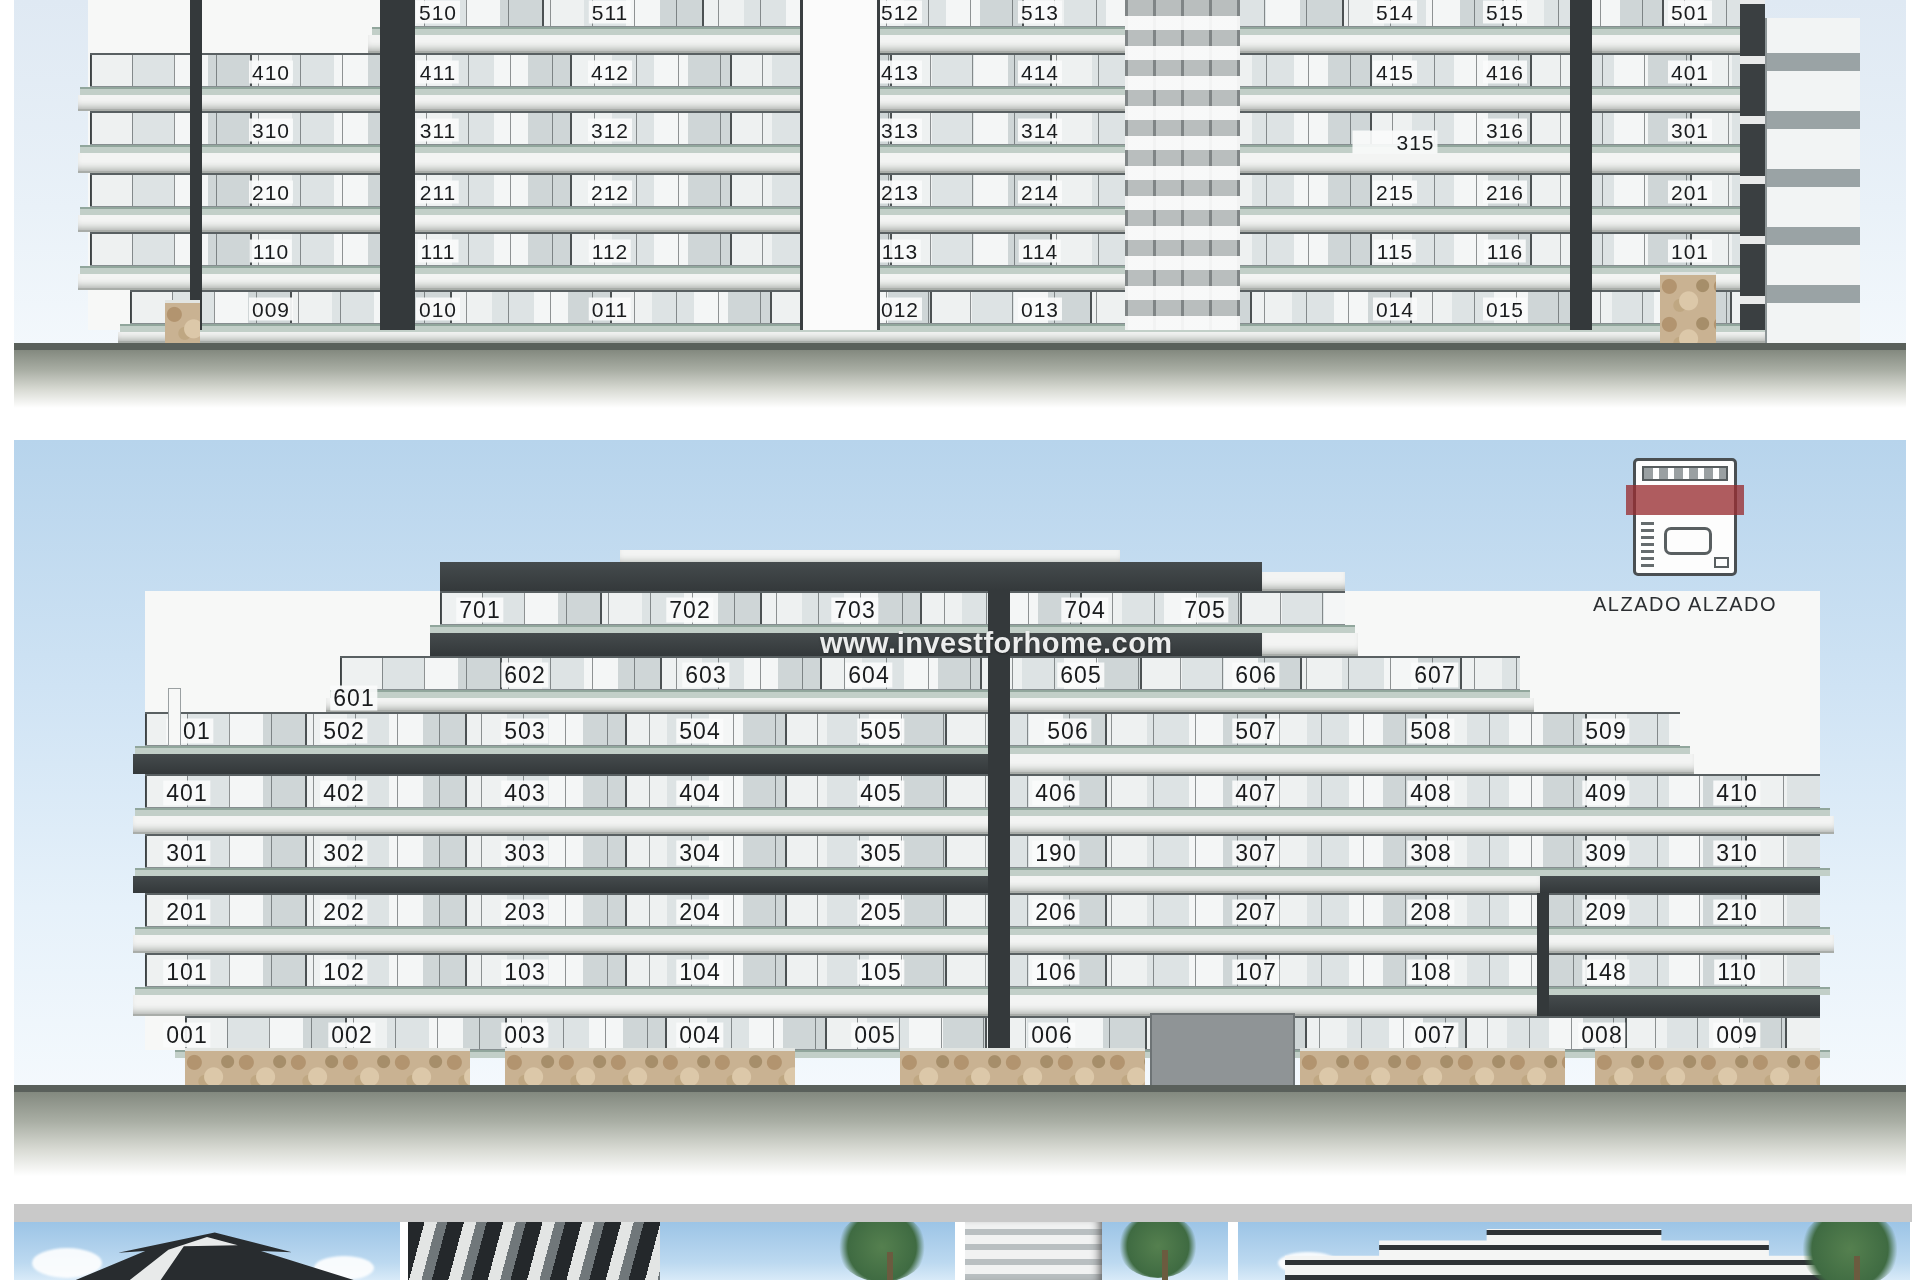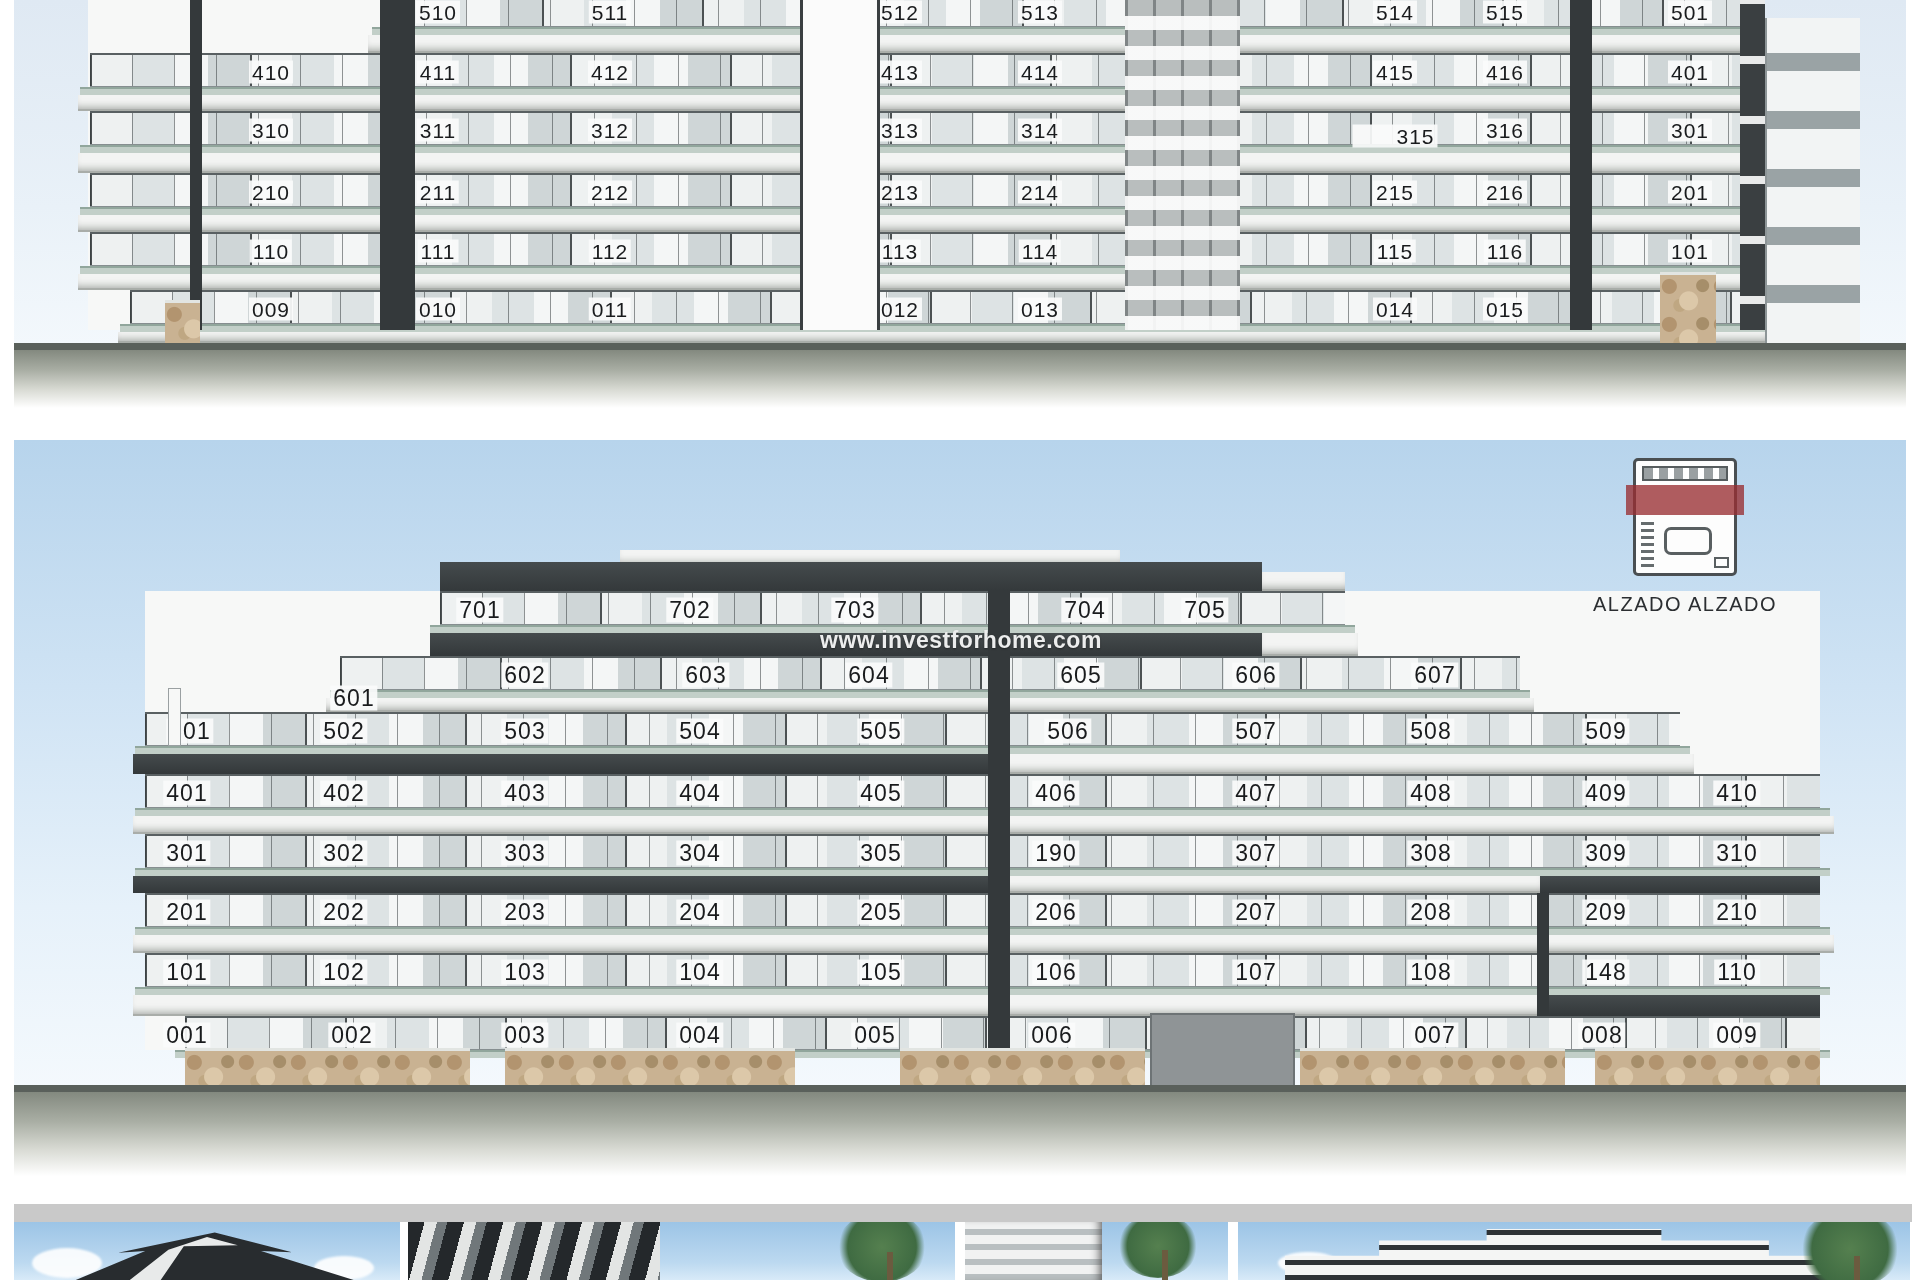--- a/index.html
+++ b/index.html
@@ -39,21 +39,21 @@
         radial-gradient(circle at 55% 68%,#dcc8a9 0 9px,rgba(0,0,0,0) 10px),
         radial-gradient(circle at 82% 28%,#a68e6a 0 6px,rgba(0,0,0,0) 7px),
         radial-gradient(circle at 38% 80%,#bfa782 0 6px,rgba(0,0,0,0) 7px);
       background-size:52px 38px;border-top:3px solid #e2e5e2;box-sizing:border-box;}
   .garage{position:absolute;background:#8f9496;border:2px solid #6d7375;box-sizing:border-box;}
   
   .unit-label{position:absolute;transform:translate(-50%,-50%);font-size:23px;line-height:1;
       color:#191b1d;letter-spacing:1px;background:rgba(250,251,251,.93);padding:1px 3px;white-space:nowrap;}
   .p1 .unit-label,.unit-label.small{font-size:21px;}
   
-  .watermark{position:absolute;left:820px;top:627px;width:290px;font-size:23px;font-weight:bold;
+  .watermark{position:absolute;left:820px;top:627px;width:290px;font-size:29px;font-weight:bold;
       color:#eceded;letter-spacing:.5px;text-shadow:0 1px 2px rgba(0,0,0,.4);white-space:nowrap;}
   .alzado-icon{position:absolute;left:1633px;top:458px;width:104px;height:118px;background:#fdfdfd;
       border:3px solid #4a4f52;border-radius:5px;box-sizing:border-box;}
   .alzado-icon .teeth{position:absolute;left:6px;right:6px;top:5px;height:15px;border:2px solid #565c5e;
       background:repeating-linear-gradient(90deg,#9aa0a2 0 9px,#fff 9px 15px);box-sizing:border-box;}
   .alzado-icon .redband{position:absolute;left:-10px;right:-10px;top:24px;height:30px;background:rgba(152,46,50,.78);}
   .alzado-icon .stairs{position:absolute;left:5px;top:60px;width:13px;height:46px;
       background:repeating-linear-gradient(0deg,#666c6e 0 3px,#fff 3px 7px);}
   .alzado-icon .sofa{position:absolute;left:28px;top:66px;width:48px;height:28px;border:3px solid #595f61;border-radius:7px;box-sizing:border-box;}
   .alzado-icon .box{position:absolute;right:5px;bottom:5px;width:15px;height:11px;border:2px solid #595f61;box-sizing:border-box;}
@@ -109,21 +109,21 @@
       <span class="unit-label small" style="left: 1505px; top: 72px;">416</span>
       <span class="unit-label small" style="left: 1690px; top: 72px;">401</span>
       <div class="f-strip" style="left: 90px; top: 111px; width: 1675px; height: 34px;"></div>
       <div class="rail" style="left: 80px; top: 145px; width: 1695px; height: 8px;"></div>
       <div class="band light" style="left: 78px; top: 153px; width: 1701px; height: 20px;"></div>
       <span class="unit-label small" style="left: 271px; top: 130px;">310</span>
       <span class="unit-label small" style="left: 438px; top: 130px;">311</span>
       <span class="unit-label small" style="left: 610px; top: 130px;">312</span>
       <span class="unit-label small" style="left: 900px; top: 130px;">313</span>
       <span class="unit-label small" style="left: 1040px; top: 130px;">314</span>
-      <span class="unit-label small" style="left: 1395px; top: 136px; padding-left: 44px;">315</span>
+      <span class="unit-label small" style="left: 1395px; top: 142px; padding-left: 44px;">315</span>
       <span class="unit-label small" style="left: 1505px; top: 130px;">316</span>
       <span class="unit-label small" style="left: 1690px; top: 130px;">301</span>
       <div class="f-strip" style="left: 90px; top: 173px; width: 1675px; height: 34px;"></div>
       <div class="rail" style="left: 80px; top: 207px; width: 1695px; height: 8px;"></div>
       <div class="band light" style="left: 78px; top: 215px; width: 1701px; height: 17px;"></div>
       <span class="unit-label small" style="left: 271px; top: 192px;">210</span>
       <span class="unit-label small" style="left: 438px; top: 192px;">211</span>
       <span class="unit-label small" style="left: 610px; top: 192px;">212</span>
       <span class="unit-label small" style="left: 900px; top: 192px;">213</span>
       <span class="unit-label small" style="left: 1040px; top: 192px;">214</span>

